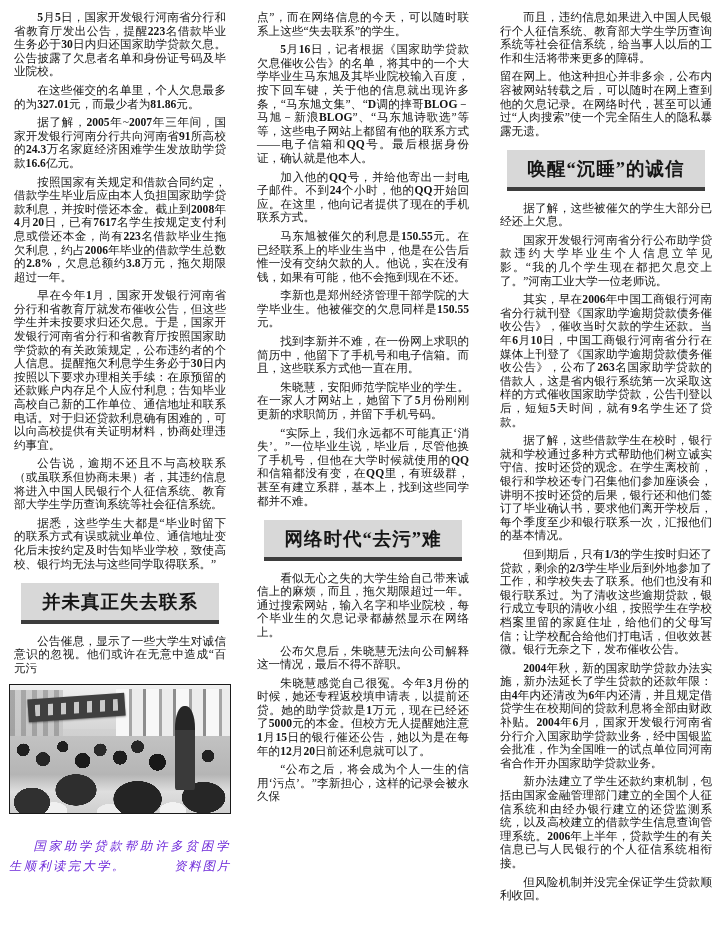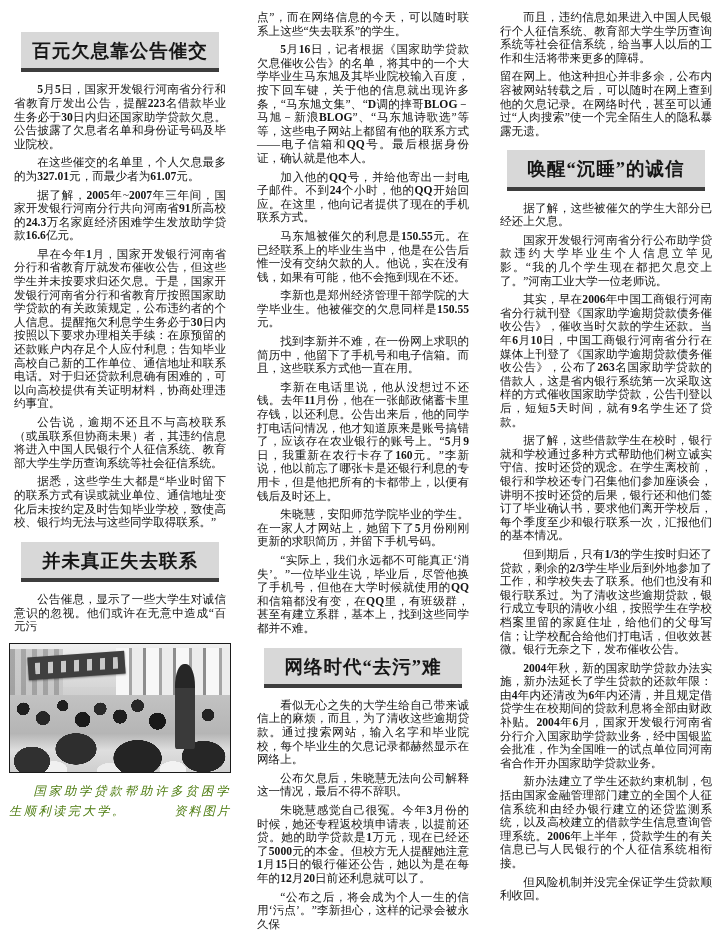--- a/index.html
+++ b/index.html
@@ -56,37 +56,35 @@
       radial-gradient(ellipse 30px 24px at 10% 86%, #303030 60%, transparent 61%),
       radial-gradient(ellipse 36px 26px at 88% 80%, #262626 60%, transparent 61%),
       radial-gradient(ellipse 22px 14px at 20% 97%, #f0f0f0 60%, transparent 61%),
       radial-gradient(ellipse 24px 14px at 46% 99%, #ededed 60%, transparent 61%),
       radial-gradient(ellipse 22px 14px at 74% 97%, #f2f2f2 60%, transparent 61%),
       linear-gradient(180deg,#c2c2c2 0%,#b5b5b5 50%,#dedede 72%,#cfcfcf 100%); }
   .ph-person { position:absolute; right:16%; top:16%; width:9%; height:66%;
     background:linear-gradient(180deg,#262626 0 28%,#3a3a3a 28% 100%);
     border-radius:45% 45% 8% 8% / 26% 26% 4% 4%; }
   .caption {
-    margin-top:8px; font-size:12.2px; line-height:20px; font-style:italic;
-    letter-spacing:2.5px; text-indent:2em; text-align:justify; color:#4d7c0f;
+    margin-top:22px; font-size:12.2px; line-height:20px; font-style:italic;
+    letter-spacing:2.5px; text-indent:2em; text-align:justify; color:#6d28d9;
   }
   .caption .credit { float:right; letter-spacing:2px;font-family:Liberation Serif, serif; }
 </style>
 </head>
 <body>
 
 <div class="page">
 
   <div class="col">
-    <div class="headline first">
-      <div class="headline-inner">百元欠息靠公告催交</div>
-    </div>
     <p class="para"><b>5</b>月<b>5</b>日，国家开发银行河南省分行和省教育厅发出公告，提醒<b>223</b>名借款毕业生务必于<b>30</b>日内归还国家助学贷款欠息。公告披露了欠息者名单和身份证号码及毕业院校。</p>
-    <p class="para">在这些催交的名单里，个人欠息最多的为<b>327.01</b>元，而最少者为<b>61.07</b>元。</p>
+    <p class="para">在这些催交的名单里，个人欠息最多的为<b>327.01</b>元，而最少者为<b>81.86</b>元。</p>
     <p class="para">据了解，<b>2005</b>年~<b>2007</b>年三年间，国家开发银行河南分行共向河南省<b>91</b>所高校的<b>24.3</b>万名家庭经济困难学生发放助学贷款<b>16.6</b>亿元。</p>
+    <p class="para">按照国家有关规定和借款合同约定，借款学生毕业后应由本人负担国家助学贷款利息，并按时偿还本金。截止到<b>2008</b>年<b>4</b>月<b>20</b>日，已有<b>7617</b>名学生按规定支付利息或偿还本金，尚有<b>223</b>名借款毕业生拖欠利息，约占<b>2006</b>年毕业的借款学生总数的<b>2.8%</b>，欠息总额约<b>3.8</b>万元，拖欠期限超过一年。</p>
     <p class="para">早在今年<b>1</b>月，国家开发银行河南省分行和省教育厅就发布催收公告，但这些学生并未按要求归还欠息。于是，国家开发银行河南省分行和省教育厅按照国家助学贷款的有关政策规定，公布违约者的个人信息。提醒拖欠利息学生务必于<b>30</b>日内按照以下要求办理相关手续：在原预留的还款账户内存足个人应付利息；告知毕业高校自己新的工作单位、通信地址和联系电话。对于归还贷款利息确有困难的，可以向高校提供有关证明材料，协商处理违约事宜。</p>
     <p class="para">公告说，逾期不还且不与高校联系（或虽联系但协商未果）者，其违约信息将进入中国人民银行个人征信系统、教育部大学生学历查询系统等社会征信系统。</p>
     <p class="para">据悉，这些学生大都是“毕业时留下的联系方式有误或就业单位、通信地址变化后未按约定及时告知毕业学校，致使高校、银行均无法与这些同学取得联系。”</p>
 
     <div class="headline">
       <div class="headline-inner">并未真正失去联系</div>
     </div>
     <p class="para">公告催息，显示了一些大学生对诚信意识的忽视。他们或许在无意中造成“百元污</p>
 
     <div class="photo-block">
@@ -105,28 +103,27 @@
     </div>
   </div>
 
   <div class="col">
     <p class="para cont">点”，而在网络信息的今天，可以随时联系上这些“失去联系”的学生。</p>
     <p class="para"><b>5</b>月<b>16</b>日，记者根据《国家助学贷款欠息催收公告》的名单，将其中的一个大学毕业生马东旭及其毕业院校输入百度，按下回车键，关于他的信息就出现许多条，“马东旭文集”、“<b>D</b>调的摔哥<b>BLOG</b>－马旭－新浪<b>BLOG</b>”、“马东旭诗歌选”等等，这些电子网站上都留有他的联系方式——电子信箱和<b>QQ</b>号。最后根据身份证，确认就是他本人。</p>
     <p class="para">加入他的<b>QQ</b>号，并给他寄出一封电子邮件。不到<b>24</b>个小时，他的<b>QQ</b>开始回应。在这里，他向记者提供了现在的手机联系方式。</p>
     <p class="para">马东旭被催欠的利息是<b>150.55</b>元。在已经联系上的毕业生当中，他是在公告后惟一没有交纳欠款的人。他说，实在没有钱，如果有可能，他不会拖到现在不还。</p>
     <p class="para">李新也是郑州经济管理干部学院的大学毕业生。他被催交的欠息同样是<b>150.55</b>元。</p>
     <p class="para">找到李新并不难，在一份网上求职的简历中，他留下了手机号和电子信箱。而且，这些联系方式他一直在用。</p>
-    <p class="para">李新在电话里说，他从没想过不还钱。去年<b>11</b>月份，他在一张邮政储蓄卡里存钱，以还利息。公告出来后，他的同学打电话问情况，他才知道原来是账号搞错了，应该存在农业银行的账号上。“<b>5</b>月<b>9</b>日，我重新在农行卡存了<b>160</b>元。”李新说，他以前忘了哪张卡是还银行利息的专用卡，但是他把所有的卡都带上，以便有钱后及时还上。</p>
     <p class="para">朱晓慧，安阳师范学院毕业的学生。在一家人才网站上，她留下了<b>5</b>月份刚刚更新的求职简历，并留下手机号码。</p>
     <p class="para">“实际上，我们永远都不可能真正‘消失’。”一位毕业生说，毕业后，尽管他换了手机号，但他在大学时候就使用的<b>QQ</b>和信箱都没有变，在<b>QQ</b>里，有班级群，甚至有建立系群，基本上，找到这些同学都并不难。</p>
 
     <div class="headline">
       <div class="headline-inner">网络时代“去污”难</div>
     </div>
-    <p class="para">看似无心之失的大学生给自己带来诚信上的麻烦，而且，为了清收这些逾期贷款。通过搜索网站，输入名字和毕业院校，每个毕业生的欠息记录都赫然显示在网络上。</p>
+    <p class="para">看似无心之失的大学生给自己带来诚信上的麻烦，而且，拖欠期限超过一年。通过搜索网站，输入名字和毕业院校，每个毕业生的欠息记录都赫然显示在网络上。</p>
     <p class="para">公布欠息后，朱晓慧无法向公司解释这一情况，最后不得不辞职。</p>
     <p class="para">朱晓慧感觉自己很冤。今年<b>3</b>月份的时候，她还专程返校填申请表，以提前还贷。她的助学贷款是<b>1</b>万元，现在已经还了<b>5000</b>元的本金。但校方无人提醒她注意<b>1</b>月<b>15</b>日的银行催还公告，她以为是在每年的<b>12</b>月<b>20</b>日前还利息就可以了。</p>
     <p class="para">“公布之后，将会成为个人一生的信用‘污点’。”李新担心，这样的记录会被永久保</p>
   </div>
 
   <div class="col">
     <p class="para">而且，违约信息如果进入中国人民银行个人征信系统、教育部大学生学历查询系统等社会征信系统，给当事人以后的工作和生活将带来更多的障碍。</p>
     <p class="para cont">留在网上。他这种担心并非多余，公布内容被网站转载之后，可以随时在网上查到他的欠息记录。在网络时代，甚至可以通过“人肉搜索”使一个完全陌生人的隐私暴露无遗。</p>
 
     <div class="headline">

